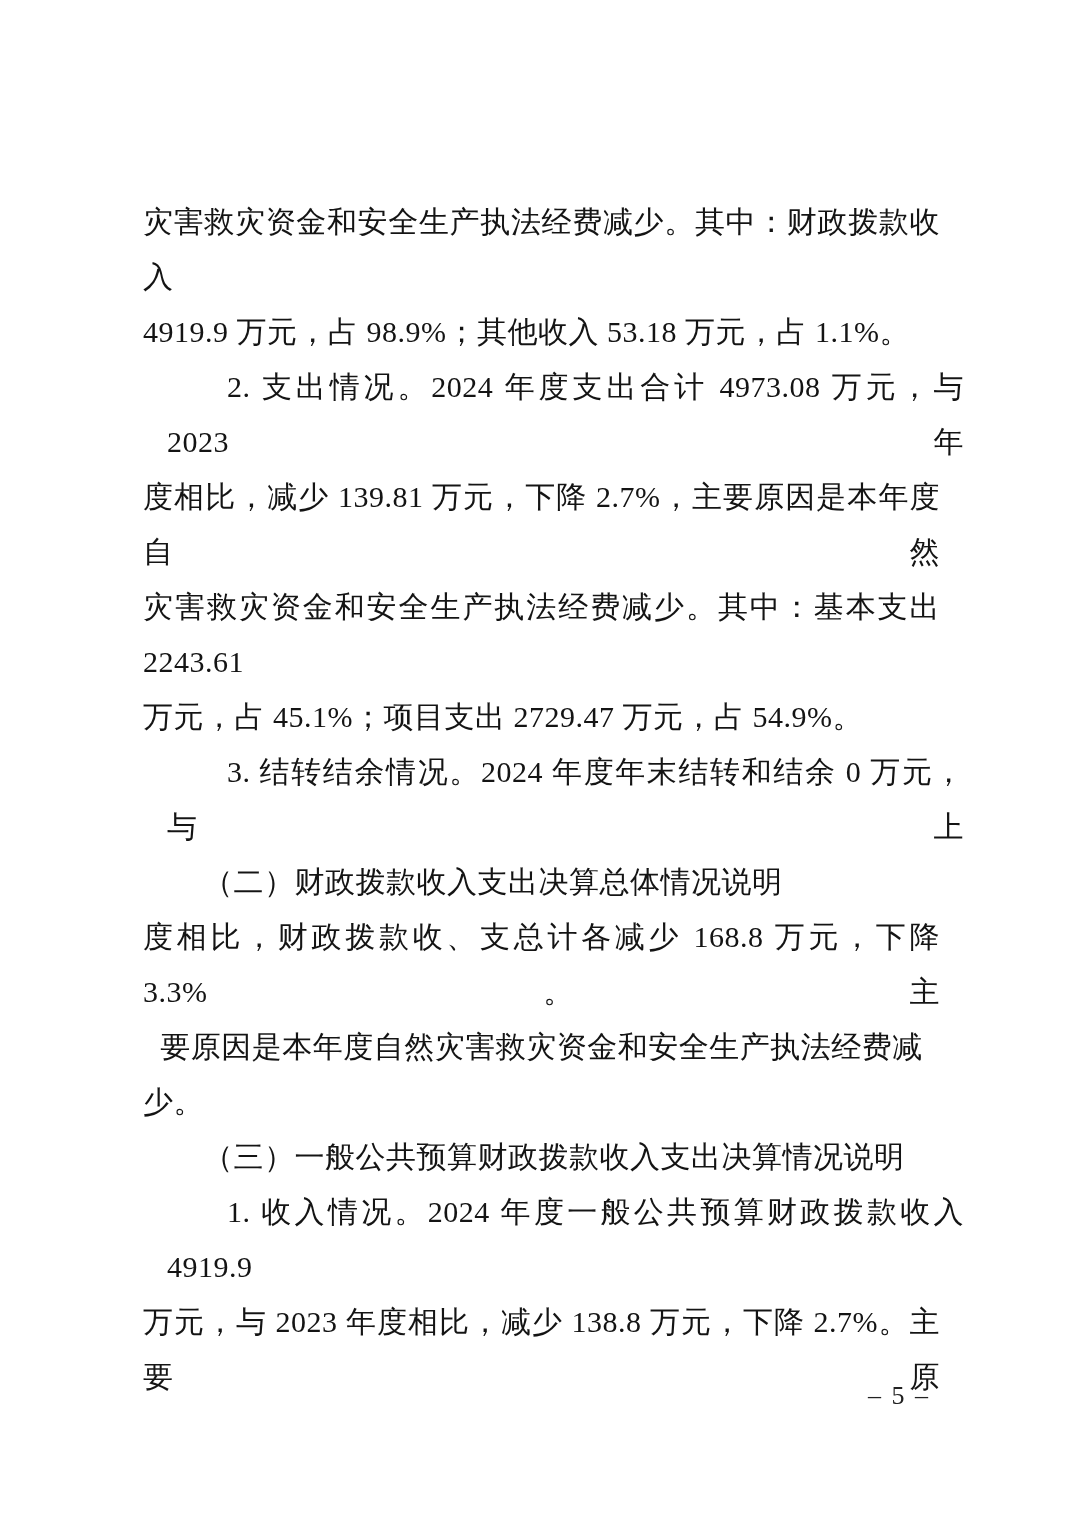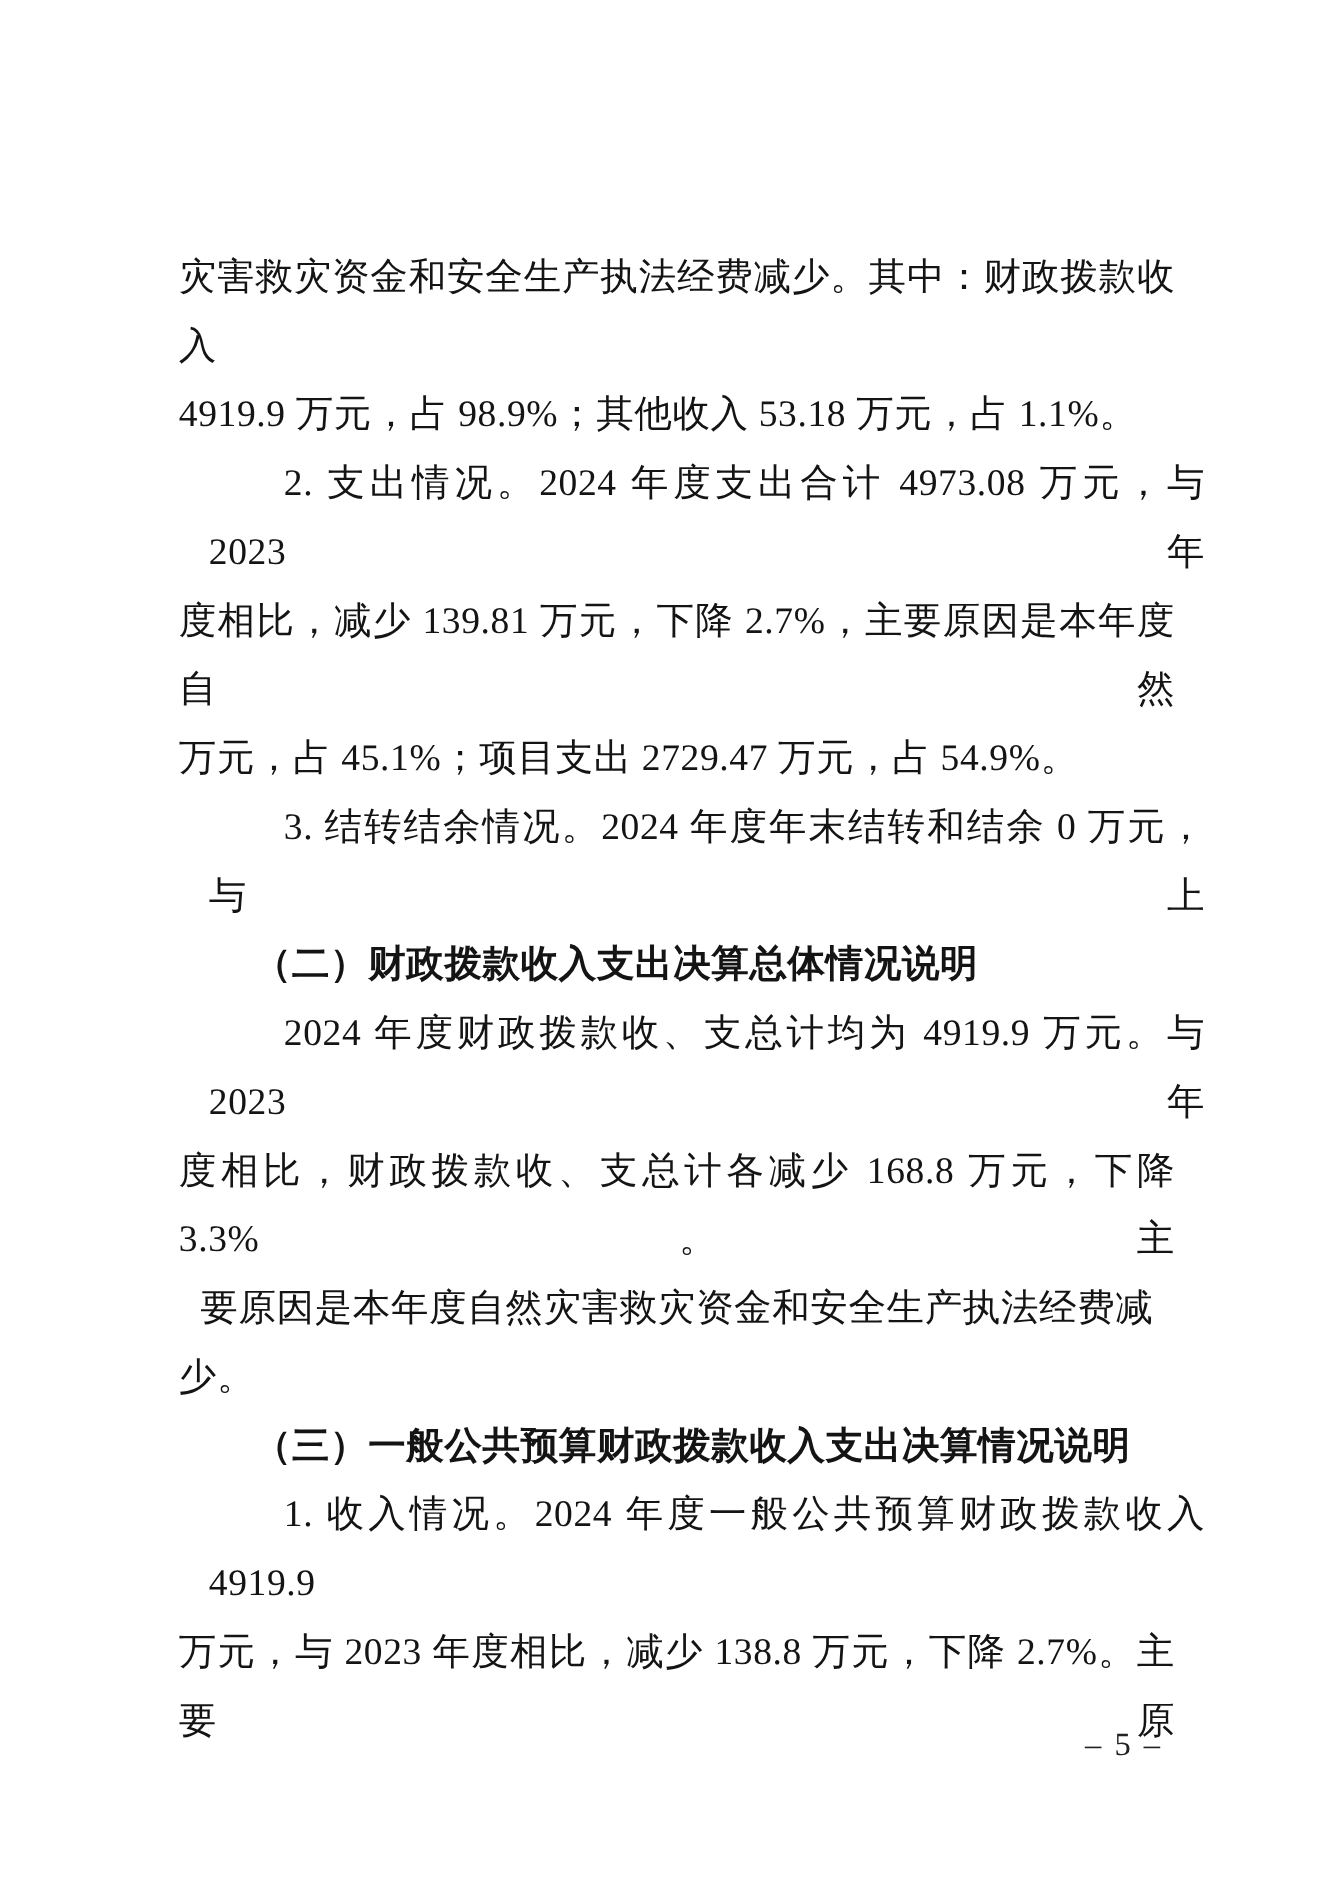--- a/index.html
+++ b/index.html
@@ -43,21 +43,21 @@
     text-align: center;
     text-align-last: left;
   }
   
   .ind {
     text-indent: 2em;
     margin-left: 24px;
   }
   
   .head {
-    font-weight: bold;
+    font-weight: normal;
     text-align: left;
     text-align-last: left;
     text-indent: 2em;
   }
   .footer {
     position: absolute;
     top: 1381px;
     left: 0;
     width: 930px;
     text-align: right;
@@ -70,24 +70,24 @@
 </head>
 <body>
 
 <div class="page">
 
   <div class="doc">
     <div class="ln fill">灾害救灾资金和安全生产执法经费减少。其中：财政拨款收入</div>
     <div class="ln end">4919.9 万元，占 98.9%；其他收入 53.18 万元，占 1.1%。</div>
     <div class="ln fill ind">2. 支出情况。2024 年度支出合计 4973.08 万元，与 2023 年</div>
     <div class="ln fill">度相比，减少 139.81 万元，下降 2.7%，主要原因是本年度自然</div>
+    <div class="ln fill">灾害救灾资金和安全生产执法经费减少。其中：基本支出 2243.61</div>
     <div class="ln end">万元，占 45.1%；项目支出 2729.47 万元，占 54.9%。</div>
     <div class="ln fill ind">3. 结转结余情况。2024 年度年末结转和结余 0 万元，与上</div>
     <div class="ln head">（二）财政拨款收入支出决算总体情况说明</div>
-    <div class="ln fill ind">2024 年度财政拨款收、支总计均为 4919.9 万元。与 2023 年</div>
     <div class="ln fill">度相比，财政拨款收、支总计各减少 168.8 万元，下降 3.3%。主</div>
     <div class="ln end">要原因是本年度自然灾害救灾资金和安全生产执法经费减少。</div>
     <div class="ln head">（三）一般公共预算财政拨款收入支出决算情况说明</div>
     <div class="ln fill ind">1. 收入情况。2024 年度一般公共预算财政拨款收入 4919.9</div>
     <div class="ln fill">万元，与 2023 年度相比，减少 138.8 万元，下降 2.7%。主要原</div>
 
   </div>
 
   <div class="footer">– 5 –</div>
 

